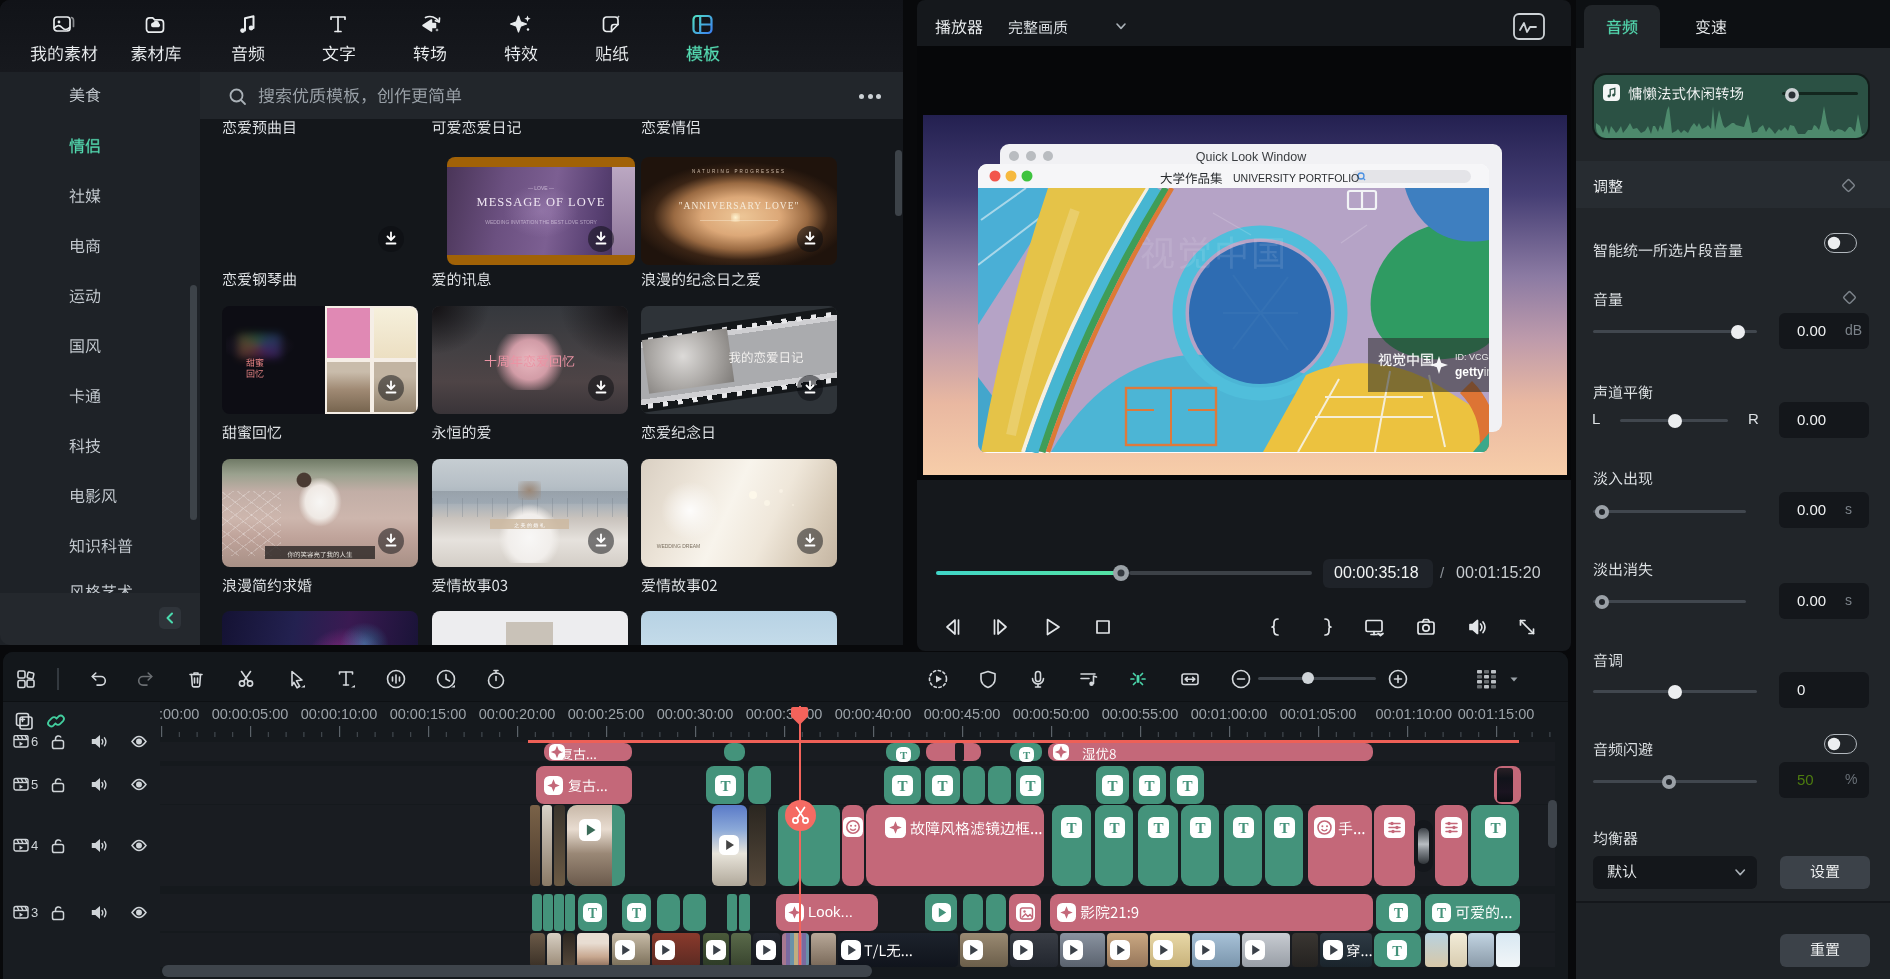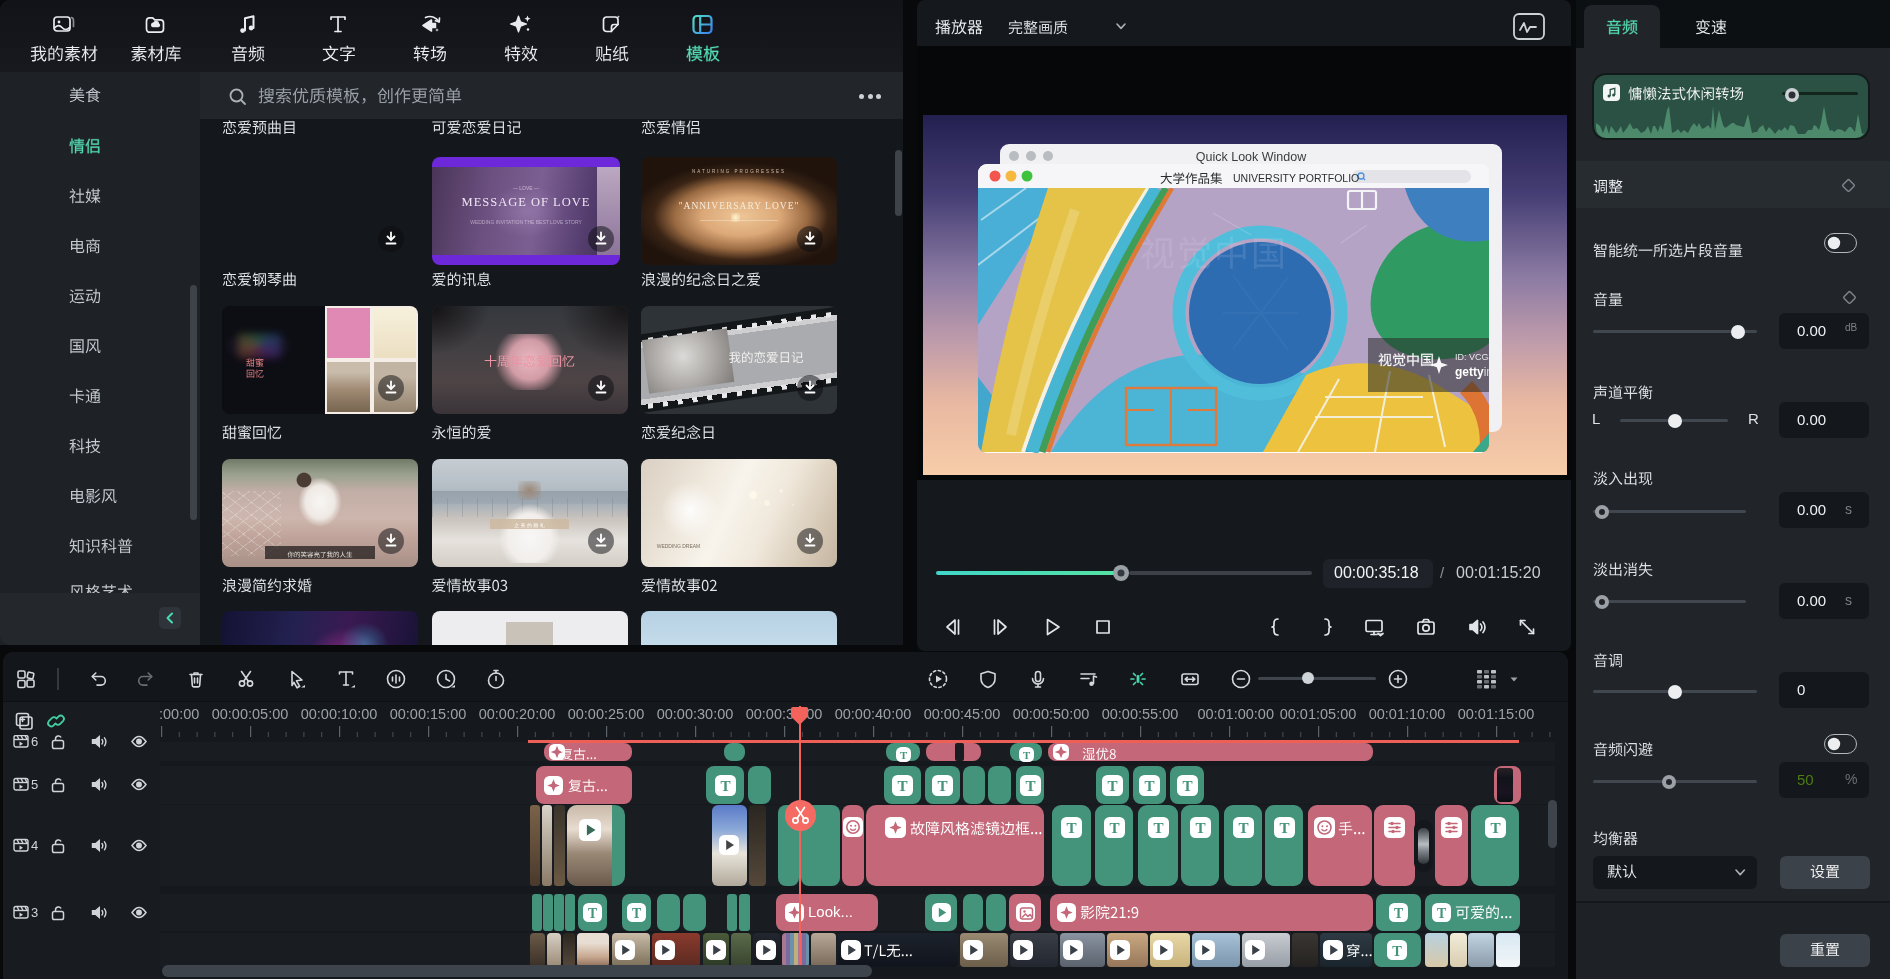--- a/index.html
+++ b/index.html
@@ -87,21 +87,21 @@
 <div style="position:absolute;left:723px;top:338px;font-size:5.5px;color:#e8a0b0;white-space:nowrap;">LOVE DAILY</div>
 <div style="position:absolute;left:200px;top:119px;width:703px;height:526px;background:#14171b;overflow:hidden">
     <svg style="position:absolute;left:177px;top:106px" width="28" height="28" viewBox="0 0 28 28">
       <circle cx="14" cy="14" r="13" fill="rgba(10,12,15,0.5)"></circle>
       <g stroke="#fff" stroke-width="1.8" fill="none" stroke-linecap="round">
         <path d="M14 7.5 v7"></path>
         <path d="M10.5 11.5 L14 15 l3.5-3.5"></path>
         <path d="M9.5 18.5 h9"></path>
       </g>
     </svg>
-    <div style="position:absolute;left:232px;top:38px;width:188px;height:108px;background:#6d28d9;border-radius:8px;overflow:hidden">
+    <div style="position:absolute;left:247px;top:38px;width:188px;height:108px;background:#a16207;border-radius:8px;overflow:hidden">
  <div style="position:absolute;left:0;top:10px;width:100%;height:88px;background:linear-gradient(100deg,#4a3558 0%,#6b5080 30%,#7c5f92 55%,#584072 78%,#3a2a4e 100%)"></div>
  <div style="position:absolute;right:0;top:10px;width:12%;height:88px;background:linear-gradient(180deg,#bba8c2,#8d7499)"></div>
       <div style="position:absolute;left:30%;top:25%;width:40%;height:50%;background:radial-gradient(ellipse,rgba(200,170,220,.3),rgba(200,170,220,0) 70%)"></div>
  <div style="position:absolute;left:0;top:38px;width:100%;text-align:center;color:#efe6f2;font-size:12.5px;font-family:'Liberation Serif',serif;letter-spacing:1px">MESSAGE OF LOVE</div>
  <div style="position:absolute;left:0;top:28px;width:100%;text-align:center;color:rgba(240,230,245,.6);font-size:5px">— LOVE —</div>
  <div style="position:absolute;left:0;top:62px;width:100%;text-align:center;color:rgba(240,230,245,.55);font-size:5px">WEDDING INVITATION  THE BEST LOVE STORY</div>
 </div>
     <svg style="position:absolute;left:386.5px;top:106px" width="28" height="28" viewBox="0 0 28 28">
       <circle cx="14" cy="14" r="13" fill="rgba(10,12,15,0.5)"></circle>
       <g stroke="#fff" stroke-width="1.8" fill="none" stroke-linecap="round">
@@ -395,21 +395,21 @@
   </svg>
 <svg style="position:absolute;left:1839px;top:287px;" width="21" height="21" viewBox="0 0 21 21">
     <rect x="6" y="6" width="9" height="9" rx="1.5" fill="none" stroke="#7c838a" stroke-width="1.5" transform="rotate(45 10.5 10.5)"></rect>
   </svg>
 <div style="position:absolute;left:1593px;top:330px;width:164px;height:3px;background:#41474e;border-radius:2px"></div>
 <svg style="position:absolute;left:1729px;top:322.5px;" width="18" height="18" viewBox="0 0 18 18">
     <circle cx="9" cy="9" r="7" fill="#eceef0"></circle>
   </svg>
 <div style="position:absolute;left:1779px;top:313px;width:90px;height:36px;background:#14171b;border-radius:6px"></div>
 <div style="position:absolute;left:1797px;top:322px;font-size:15px;color:#eff1f2;white-space:nowrap;">0.00</div>
-<div style="position:absolute;left:1845px;top:322px;font-size:10px;color:#7b8289;white-space:nowrap;">dB</div>
+<div style="position:absolute;left:1845px;top:322px;font-size:14px;color:#7b8289;white-space:nowrap;">dB</div>
 <div style="position:absolute;left:1592px;top:410px;font-size:15px;color:#dde1e4;white-space:nowrap;">L</div>
 <div style="position:absolute;left:1748px;top:410px;font-size:15px;color:#dde1e4;white-space:nowrap;">R</div>
 <div style="position:absolute;left:1620px;top:419px;width:108px;height:3px;background:#41474e;border-radius:2px"></div>
 <svg style="position:absolute;left:1666px;top:411.5px;" width="18" height="18" viewBox="0 0 18 18">
     <circle cx="9" cy="9" r="7" fill="#eceef0"></circle>
   </svg>
 <div style="position:absolute;left:1779px;top:402px;width:90px;height:36px;background:#14171b;border-radius:6px"></div>
 <div style="position:absolute;left:1797px;top:411px;font-size:15px;color:#eff1f2;white-space:nowrap;">0.00</div>
 <div style="position:absolute;left:1593px;top:510px;width:153px;height:3px;background:#41474e;border-radius:2px"></div>
 <svg style="position:absolute;left:1593px;top:502.5px;" width="18" height="18" viewBox="0 0 18 18">
@@ -617,23 +617,23 @@
     <div style="position:absolute;left:134.0px;top:4px;width:90px;text-align:center;font-size:14.5px;color:#9ba2a8">00:00:10:00</div>
     <div style="position:absolute;left:223.0px;top:4px;width:90px;text-align:center;font-size:14.5px;color:#9ba2a8">00:00:15:00</div>
     <div style="position:absolute;left:312.0px;top:4px;width:90px;text-align:center;font-size:14.5px;color:#9ba2a8">00:00:20:00</div>
     <div style="position:absolute;left:401.0px;top:4px;width:90px;text-align:center;font-size:14.5px;color:#9ba2a8">00:00:25:00</div>
     <div style="position:absolute;left:490.0px;top:4px;width:90px;text-align:center;font-size:14.5px;color:#9ba2a8">00:00:30:00</div>
     <div style="position:absolute;left:579.0px;top:4px;width:90px;text-align:center;font-size:14.5px;color:#9ba2a8">00:00:35:00</div>
     <div style="position:absolute;left:668.0px;top:4px;width:90px;text-align:center;font-size:14.5px;color:#9ba2a8">00:00:40:00</div>
     <div style="position:absolute;left:757.0px;top:4px;width:90px;text-align:center;font-size:14.5px;color:#9ba2a8">00:00:45:00</div>
     <div style="position:absolute;left:846.0px;top:4px;width:90px;text-align:center;font-size:14.5px;color:#9ba2a8">00:00:50:00</div>
     <div style="position:absolute;left:935.0px;top:4px;width:90px;text-align:center;font-size:14.5px;color:#9ba2a8">00:00:55:00</div>
-    <div style="position:absolute;left:1024.0px;top:4px;width:90px;text-align:right;font-size:14.5px;color:#9ba2a8">00:01:00:00</div>
+    <div style="position:absolute;left:1024.0px;top:4px;width:90px;text-align:center;font-size:14.5px;color:#9ba2a8">00:01:00:00</div>
     <div style="position:absolute;left:1113.0px;top:4px;width:90px;text-align:center;font-size:14.5px;color:#9ba2a8">00:01:05:00</div>
-    <div style="position:absolute;left:1202.0px;top:4px;width:90px;text-align:center;font-size:14.5px;color:#9ba2a8">00:01:10:00</div>
+    <div style="position:absolute;left:1202.0px;top:4px;width:90px;text-align:right;font-size:14.5px;color:#9ba2a8">00:01:10:00</div>
     <div style="position:absolute;left:1291.0px;top:4px;width:90px;text-align:center;font-size:14.5px;color:#9ba2a8">00:01:15:00</div>
     <svg style="position:absolute;left:0;top:0" width="1395" height="40" viewBox="0 0 1395 40">
       <rect x="1.0" y="24" width="1.2" height="11" fill="#5c636a"></rect>
       <rect x="18.8" y="30" width="1" height="5" fill="#4a5158"></rect>
       <rect x="36.6" y="30" width="1" height="5" fill="#4a5158"></rect>
       <rect x="54.4" y="30" width="1" height="5" fill="#4a5158"></rect>
       <rect x="72.2" y="30" width="1" height="5" fill="#4a5158"></rect>
       <rect x="90.0" y="24" width="1.2" height="11" fill="#5c636a"></rect>
       <rect x="107.8" y="30" width="1" height="5" fill="#4a5158"></rect>
       <rect x="125.6" y="30" width="1" height="5" fill="#4a5158"></rect>

